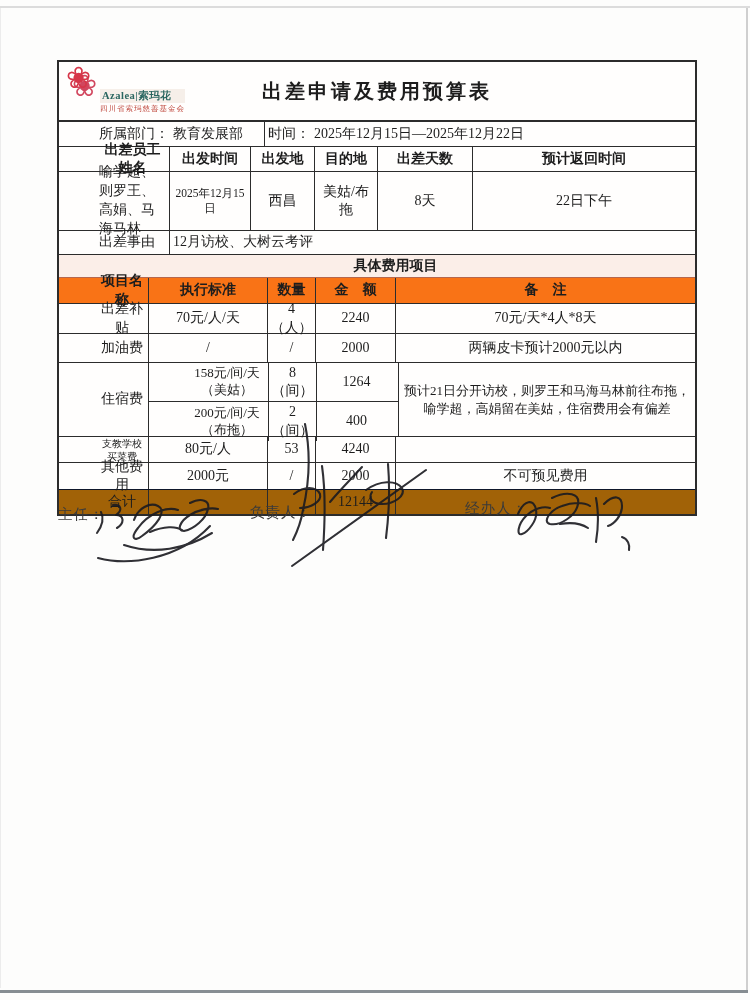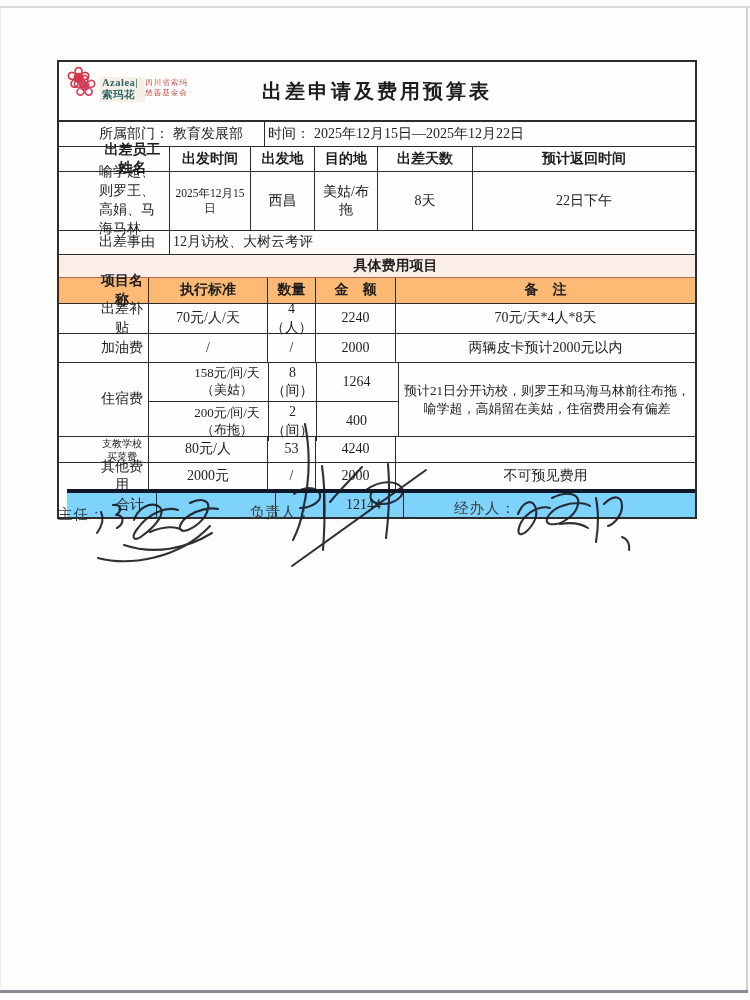--- a/index.html
+++ b/index.html
@@ -31,34 +31,34 @@
   .cA1{width:110px;flex:none;} .cA2{width:81px;flex:none;} .cA3{width:64px;flex:none;}
   .cA4{width:63px;flex:none;} .cA5{width:95px;flex:none;}
   .cB1{width:89px;flex:none;} .cB2{width:119px;flex:none;} .cB3{width:48px;flex:none;}
   .cB4{width:80px;flex:none;}
 
   .title-row{position:relative;height:58px;display:flex;align-items:center;justify-content:center;}
   .doc-title{font-size:20px;font-weight:700;letter-spacing:3px;margin-left:0;}
   .logo{position:absolute;left:7px;top:7px;width:130px;height:46px;}
   .logo-flower{position:absolute;left:0;top:-6px;font-size:30px;color:#d63649;line-height:1;
     text-shadow:6px 8px 0 rgba(201,38,66,.85);}
-  .logo-text{position:absolute;left:34px;top:8px;display:flex;flex-direction:row;}
+  .logo-text{position:absolute;left:34px;top:20px;display:flex;flex-direction:column;}
   .logo-brand{font-size:10.5px;font-weight:700;color:#2a6660;letter-spacing:.5px;
     background:#f6efe9;padding:0 2px;}
   .logo-org{font-size:7.5px;color:#c0493f;letter-spacing:1px;margin-top:1px;}
 
   .tr.info{border-top:2px solid #2c2c2c;height:24px;}
   .tr.h24{height:24px;} .tr.h58{height:58px;} .tr.h23{height:23px;} .tr.h22{height:22px;}
   .tr.h25{height:25px;} .tr.h29{height:29px;} .tr.h28{height:28px;} .tr.h26{height:26px;}
   .tr.h73{height:73px;}
   .small-date{font-size:11.5px;}
   .section-row{background:#fbeee8;font-weight:600;}
-  .cost-head{background:#fdba74;border-top:1px solid #b5674e;}
+  .cost-head{background:#f97316;border-top:1px solid #b5674e;}
   .cost-head .td{font-weight:600;}
-  .total-row{background:#7dd3fc;border-top:4px solid #0f172a;height:24px;margin-left:8px;}
+  .total-row{background:#a16207;border-top:1px solid #0f172a;height:24px;}
   .lodge-mid{width:249px;flex:none;display:flex;flex-direction:column;border-left:1px solid #2c2c2c;}
   .lodge-sub{display:flex;flex:1 1 auto;}
   .lodge-sub + .lodge-sub{border-top:1px solid #2c2c2c;}
   .lodge-sub .td{border-left:1px solid #2c2c2c;}
   .lodge-sub .td.nb{border-left:none;}
   .note-cell{font-size:13px;line-height:1.38;padding:2px 4px;}
   .names-cell{line-height:1.35;padding:2px 4px;}
 
   .sig-label{position:absolute;font-size:14.5px;color:#3a3a3a;letter-spacing:1px;}
   .sig-overlay{position:absolute;left:0;top:0;width:750px;height:1000px;pointer-events:none;}
@@ -184,21 +184,21 @@
       <div class="td nb cB1">合计</div>
       <div class="td cB2"></div>
       <div class="td cB3"></div>
       <div class="td cB4">12144</div>
       <div class="td grow"></div>
     </div>
   </div>
 
   <span class="sig-label" style="left:58px;top:505px;">主任：</span>
   <span class="sig-label" style="left:250px;top:503px;">负责人：</span>
-  <span class="sig-label" style="left:454px;top:499px;">经办人：</span>
+  <span class="sig-label" style="left:465px;top:499px;">经办人：</span>
 
   <svg class="sig-overlay" viewBox="0 0 750 1000">
     <g stroke="#1a1a20" stroke-width="2.1" fill="none" stroke-linecap="round" stroke-linejoin="round" opacity="0.9">
       <g>
         <path d="M101,512 c3,6 1,14 -4,21"></path>
         <path d="M113,505 c8,-1 10,5 3,10 c8,0 9,8 1,13"></path>
         <path d="M134,520 c4,-12 16,-18 24,-14 c10,5 -2,20 -16,30 c-8,6 -12,2 -4,-8 c10,-14 28,-22 40,-18"></path>
         <path d="M150,532 c14,-6 26,-6 32,-2"></path>
         <path d="M190,503 c12,-6 20,-2 18,6 c-2,10 -14,20 -24,22 c-8,0 -4,-10 6,-16 c8,-5 20,-8 28,-6"></path>
         <path d="M98,558 c30,8 80,2 112,-32"></path>

